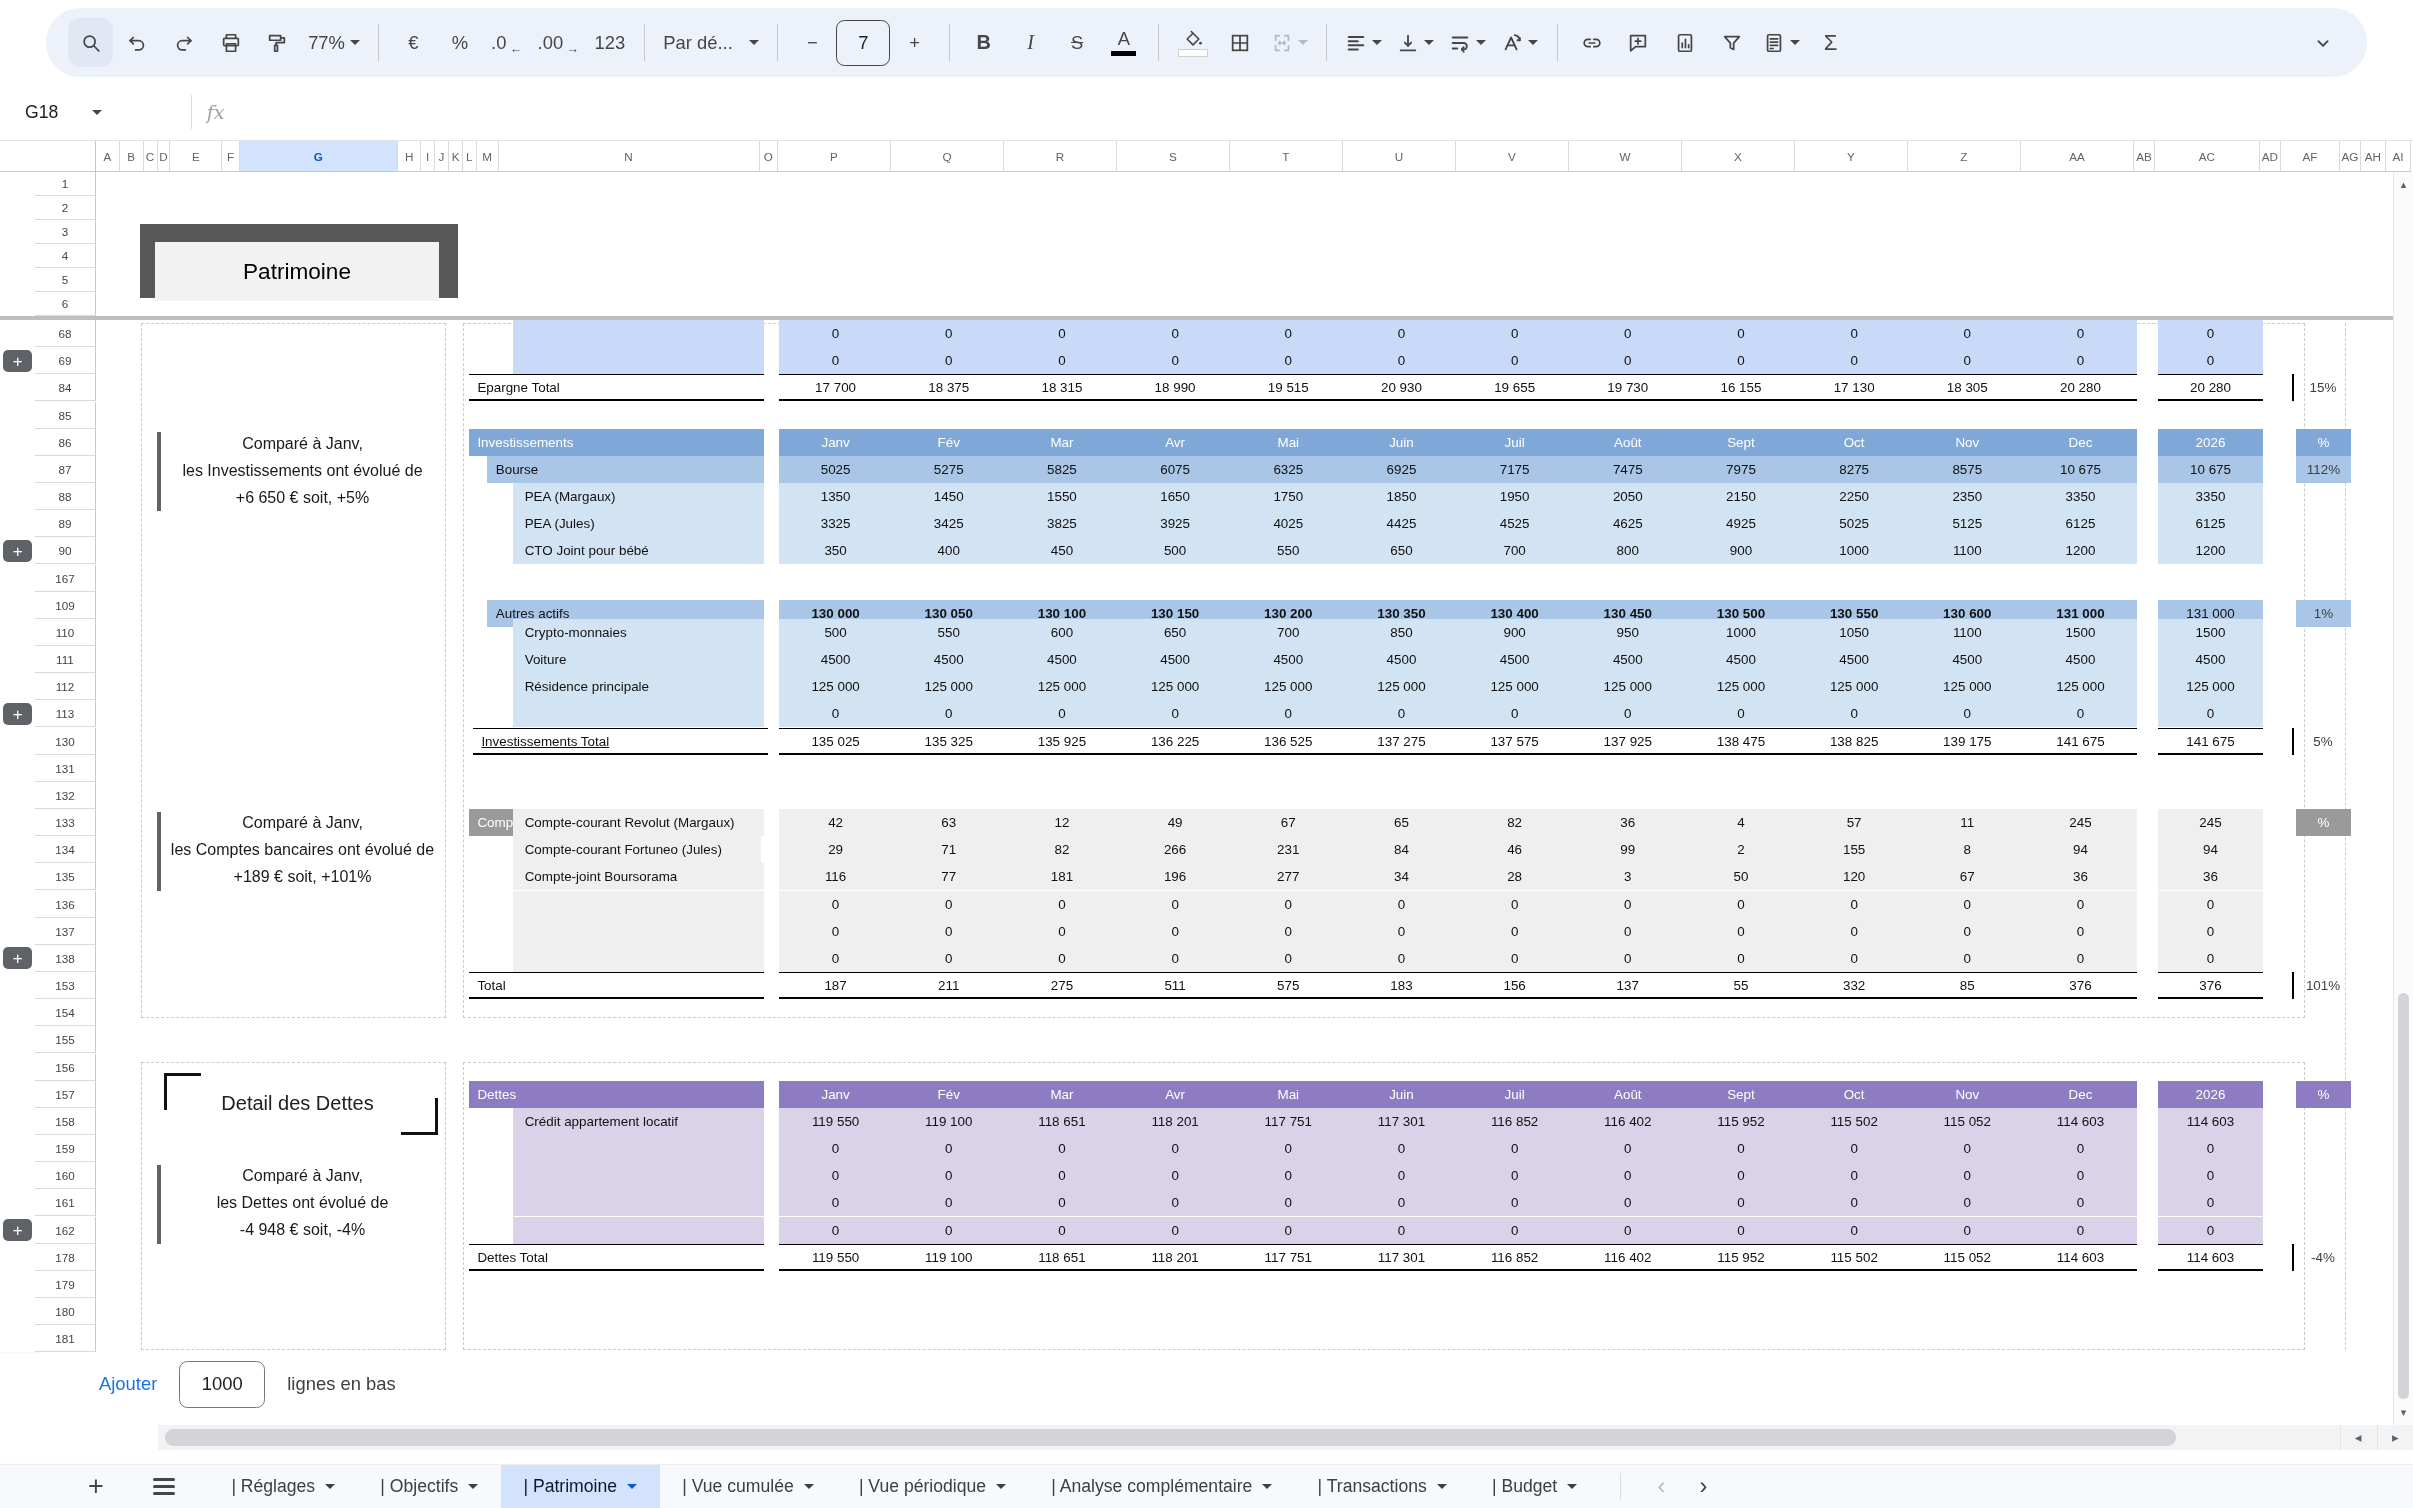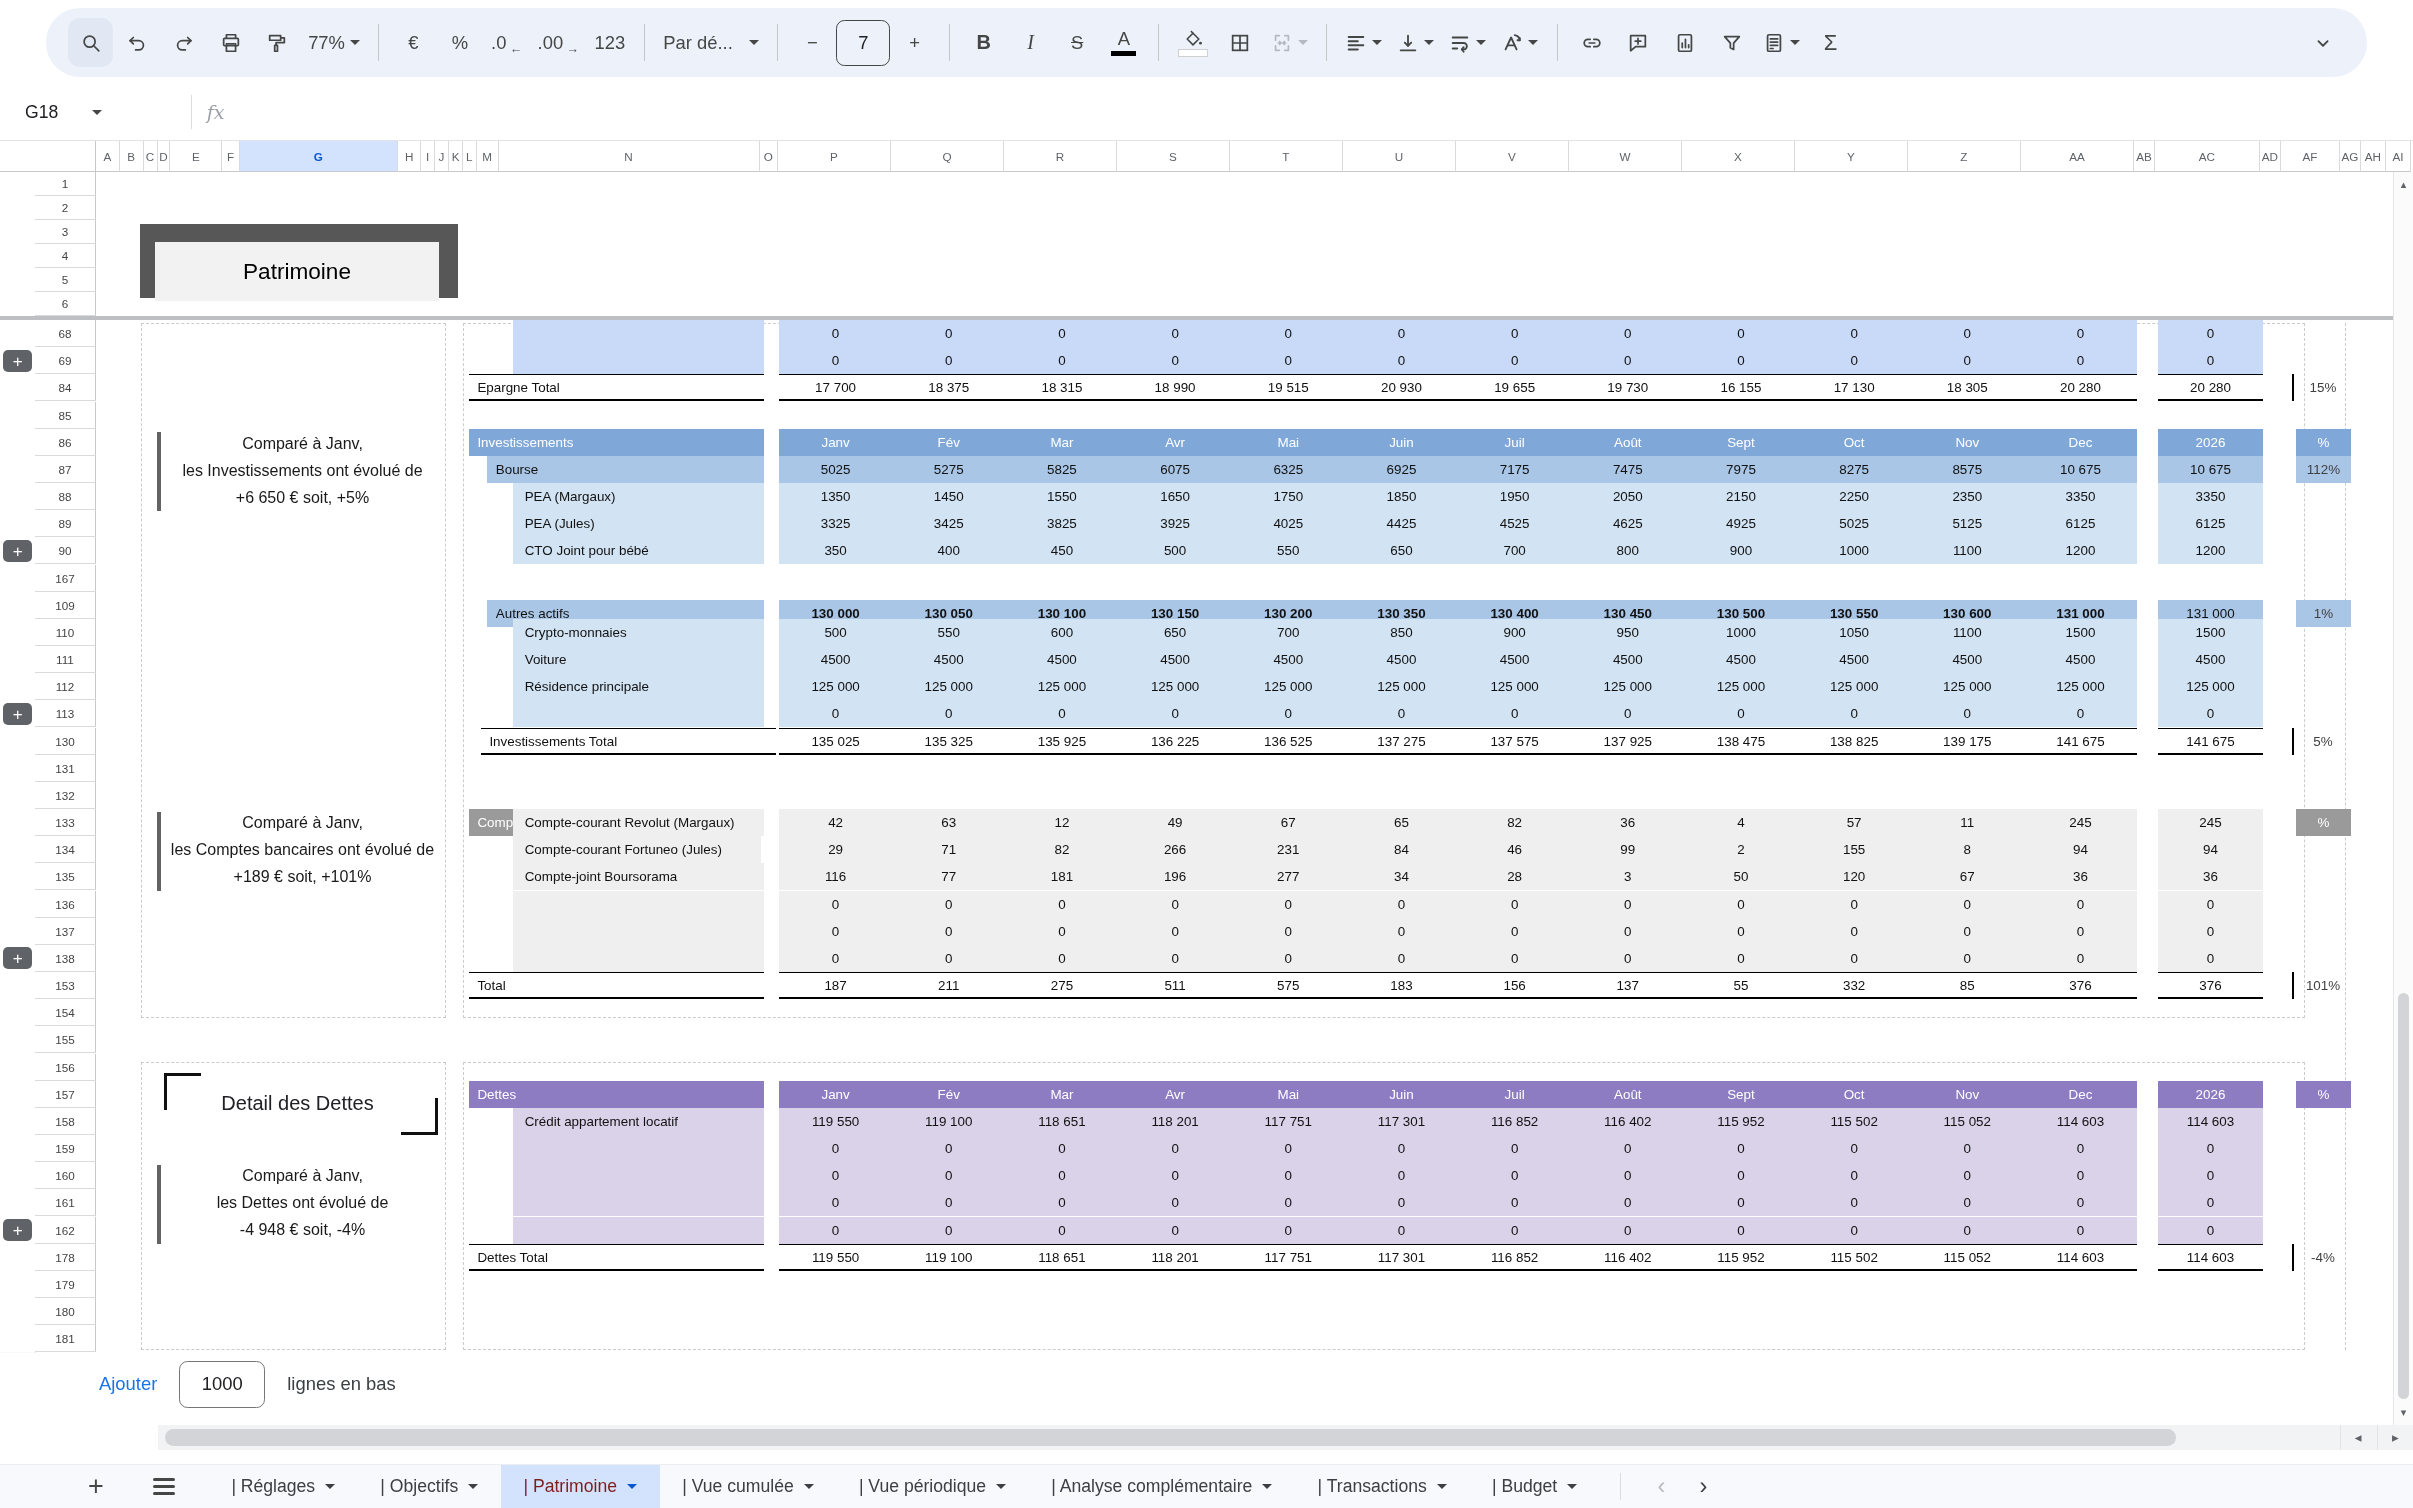--- a/index.html
+++ b/index.html
@@ -90,21 +90,21 @@
   .harrow{position:absolute;top:0;width:35px;height:25px;display:flex;align-items:center;justify-content:center;color:#5f6368;font-size:13.4px;background:#f1f3f4;border-left:0.8px solid #e2e3e5;box-sizing:border-box;}
   #vscroll{position:absolute;top:172px;right:0;width:20px;height:1253px;background:#fbfbfc;border-left:0.8px solid #e5e6e8;box-sizing:border-box;}
   #vthumb{position:absolute;left:4.2px;top:821px;width:11px;height:406px;background:#d2d4d7;border-radius:5.9px;}
   .varrow{position:absolute;left:0;width:100%;height:22px;display:flex;align-items:center;justify-content:center;color:#5f6368;font-size:11px;}
   #tabbar{position:absolute;top:1464px;left:0;width:2413px;height:44px;background:#f7f9fc;display:flex;align-items:center;border-top:0.8px solid #eceef1;box-sizing:border-box;}
   #tab-add{margin-left:88px;font-size:27px;color:#444746;line-height:1;}
   #tab-menu{margin-left:49px;display:flex;flex-direction:column;gap:4.2px;}
   #tab-menu i{display:block;width:22px;height:2.9px;background:#444746;border-radius:1.7px;}
   .tab{height:100%;display:flex;align-items:center;gap:10px;padding:0 22.6px;font-size:17.6px;font-weight:500;color:#3c4043;white-space:nowrap;}
   .tab .tri{border-top-color:#3c4043;}
-  .tab.active{background:#d3e3fd;color:#7f1d1d;}
+  .tab.active{background:#d3e3fd;color:#0f172a;}
   .tab.active .tri{border-top-color:#0b57d0;}
   #tab-nav-sep{width:0.8px;height:27px;background:#dadce0;margin:0 20px;}
   .tnav{font-size:23.5px;color:#3c4043;padding:0 17px;}
   .tnav.dis{color:#b8bbbe;}
 </style>
 </head>
 <body>
 
 <div id="toolbar">
   <div id="pill">
@@ -675,21 +675,21 @@
           <div class="mc">0</div>
           <div class="mc">0</div>
           <div class="mc">0</div>
           <div class="mc">0</div>
           <div class="mc">0</div>
           <div class="mc">0</div>
         </div>
         <div class="y26" style="background: rgb(210, 227, 243);">0</div>
       </div>
       <div class="row" style="top: 408px; height: 27px;">
-        <div class="lab tot" style="left: 12px; width: 295px;">Investissements Total</div>
+        <div class="lab tot" style="left: 4px; width: 295px; text-decoration: underline;">Investissements Total</div>
         <div class="mon tot">
           <div class="mc">135 025</div>
           <div class="mc">135 325</div>
           <div class="mc">135 925</div>
           <div class="mc">136 225</div>
           <div class="mc">136 525</div>
           <div class="mc">137 275</div>
           <div class="mc">137 575</div>
           <div class="mc">137 925</div>
           <div class="mc">138 475</div>

